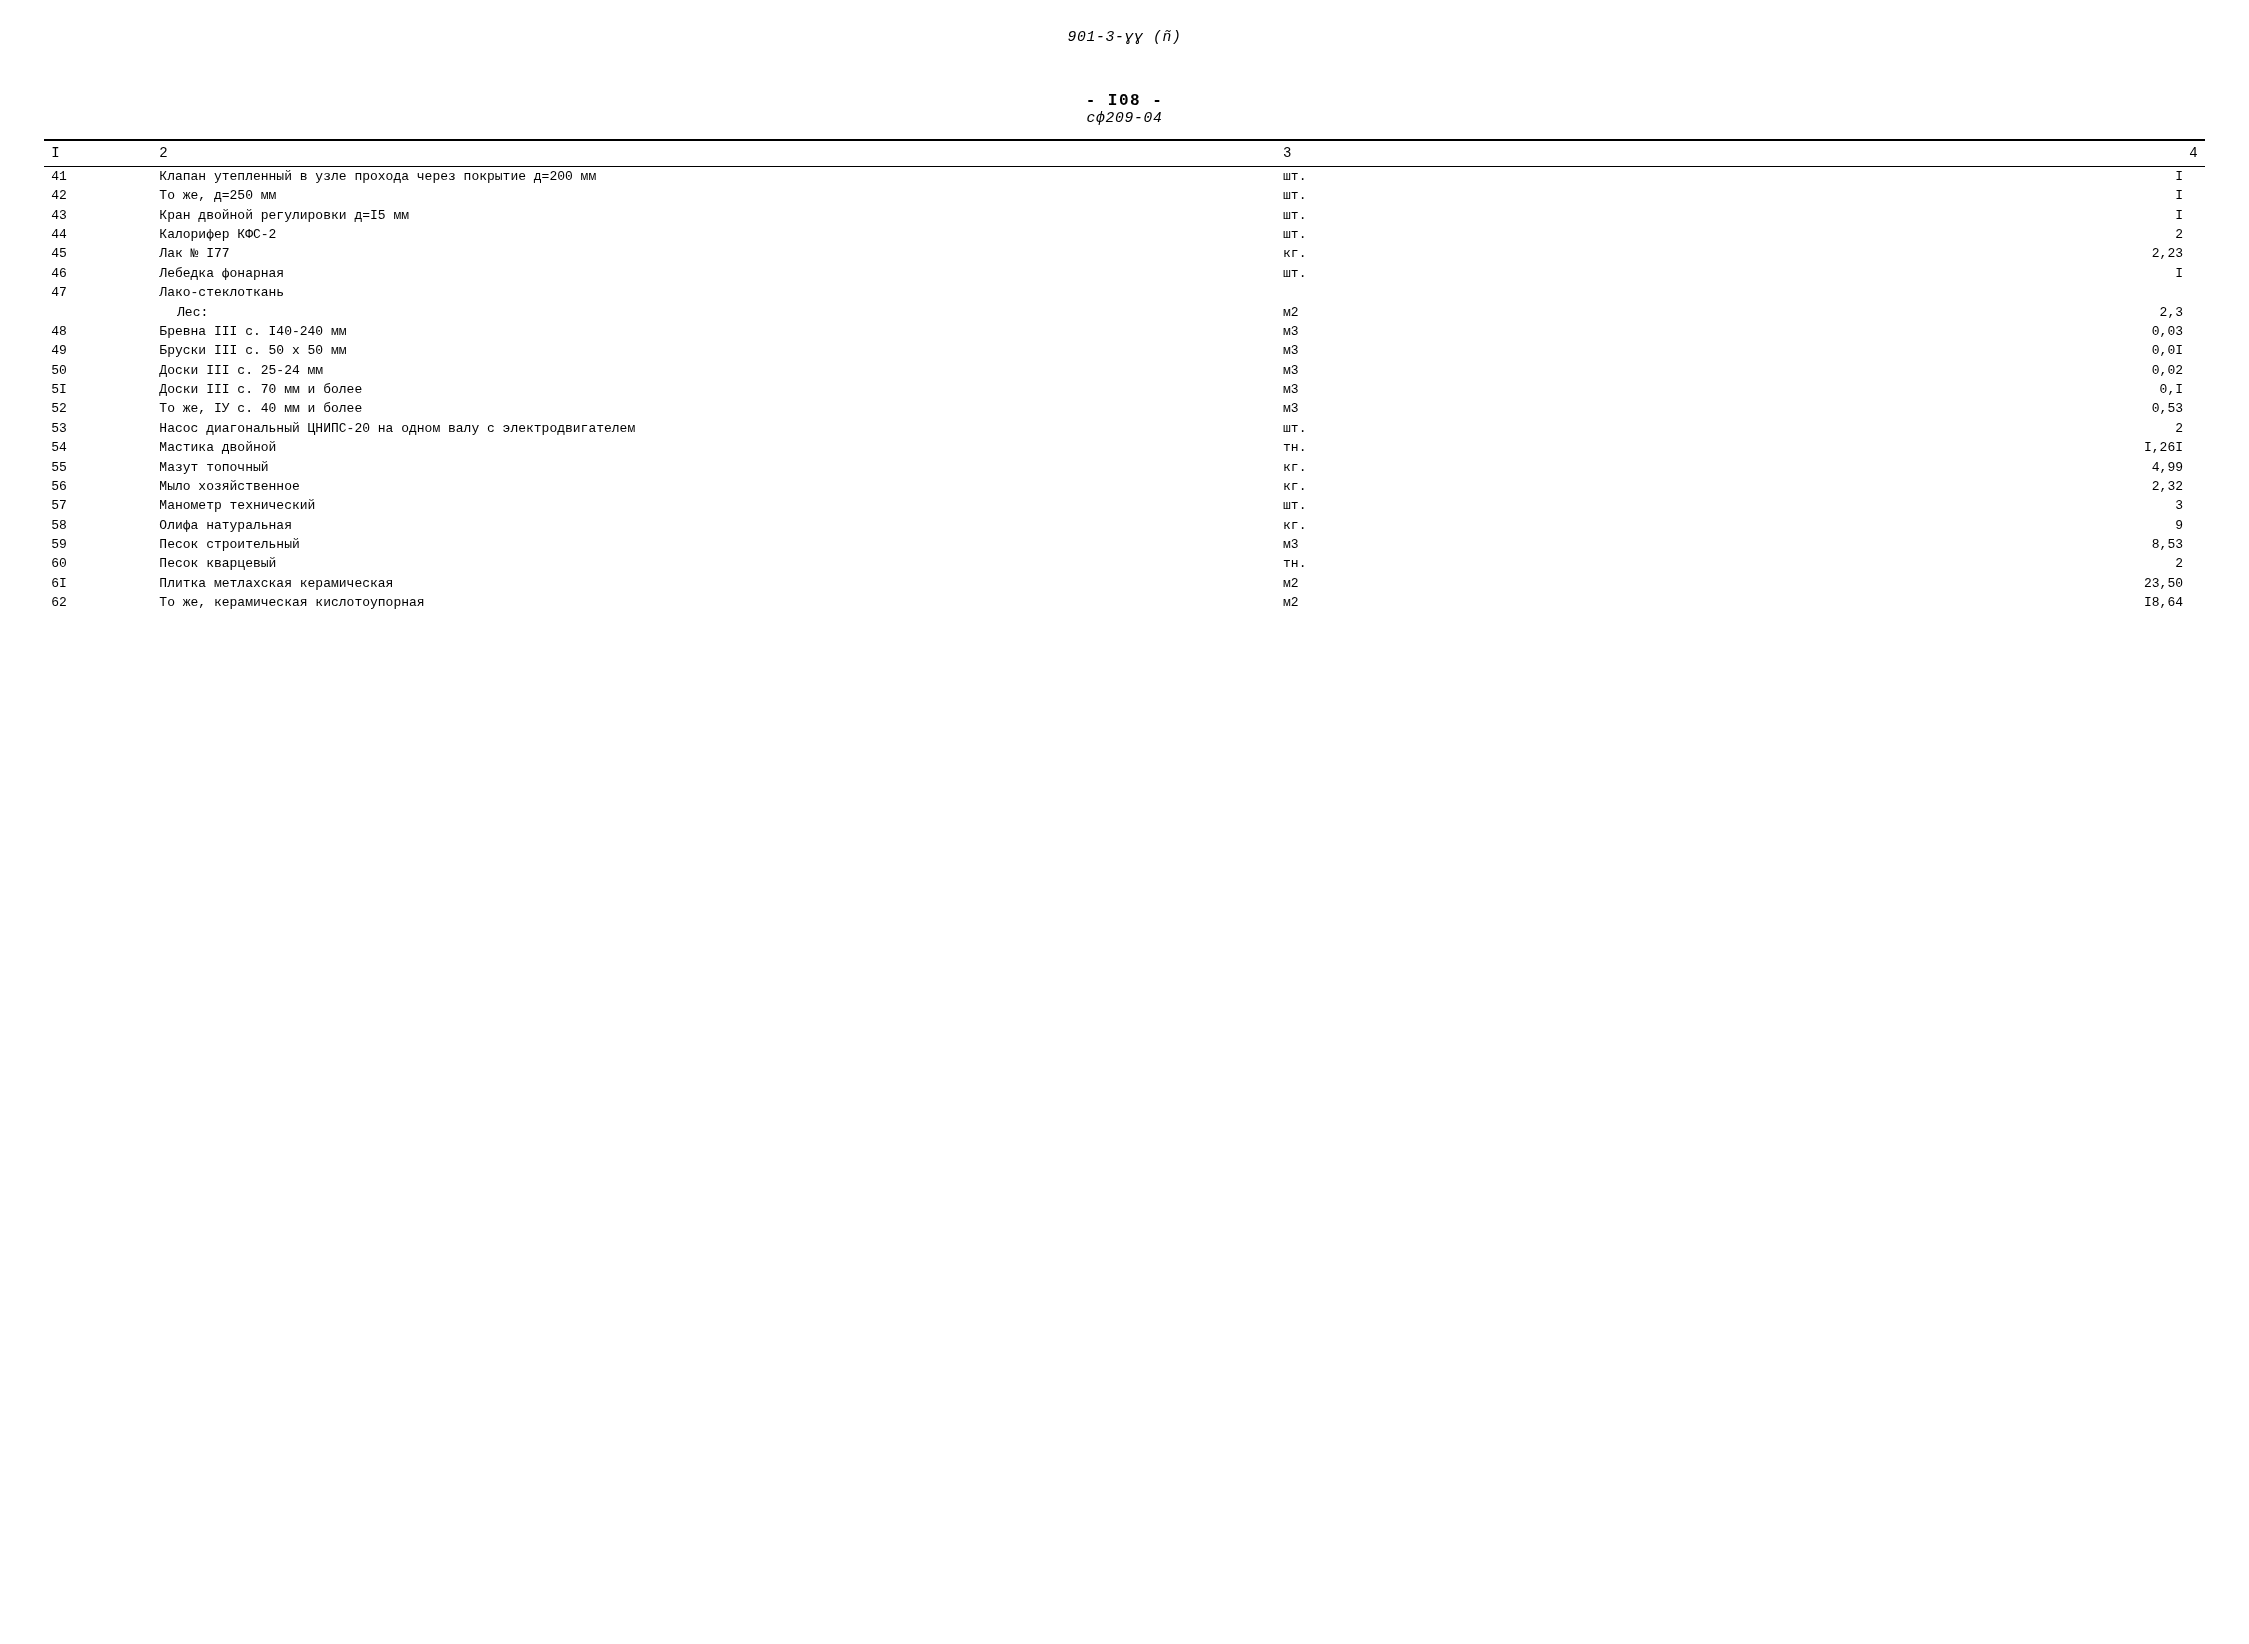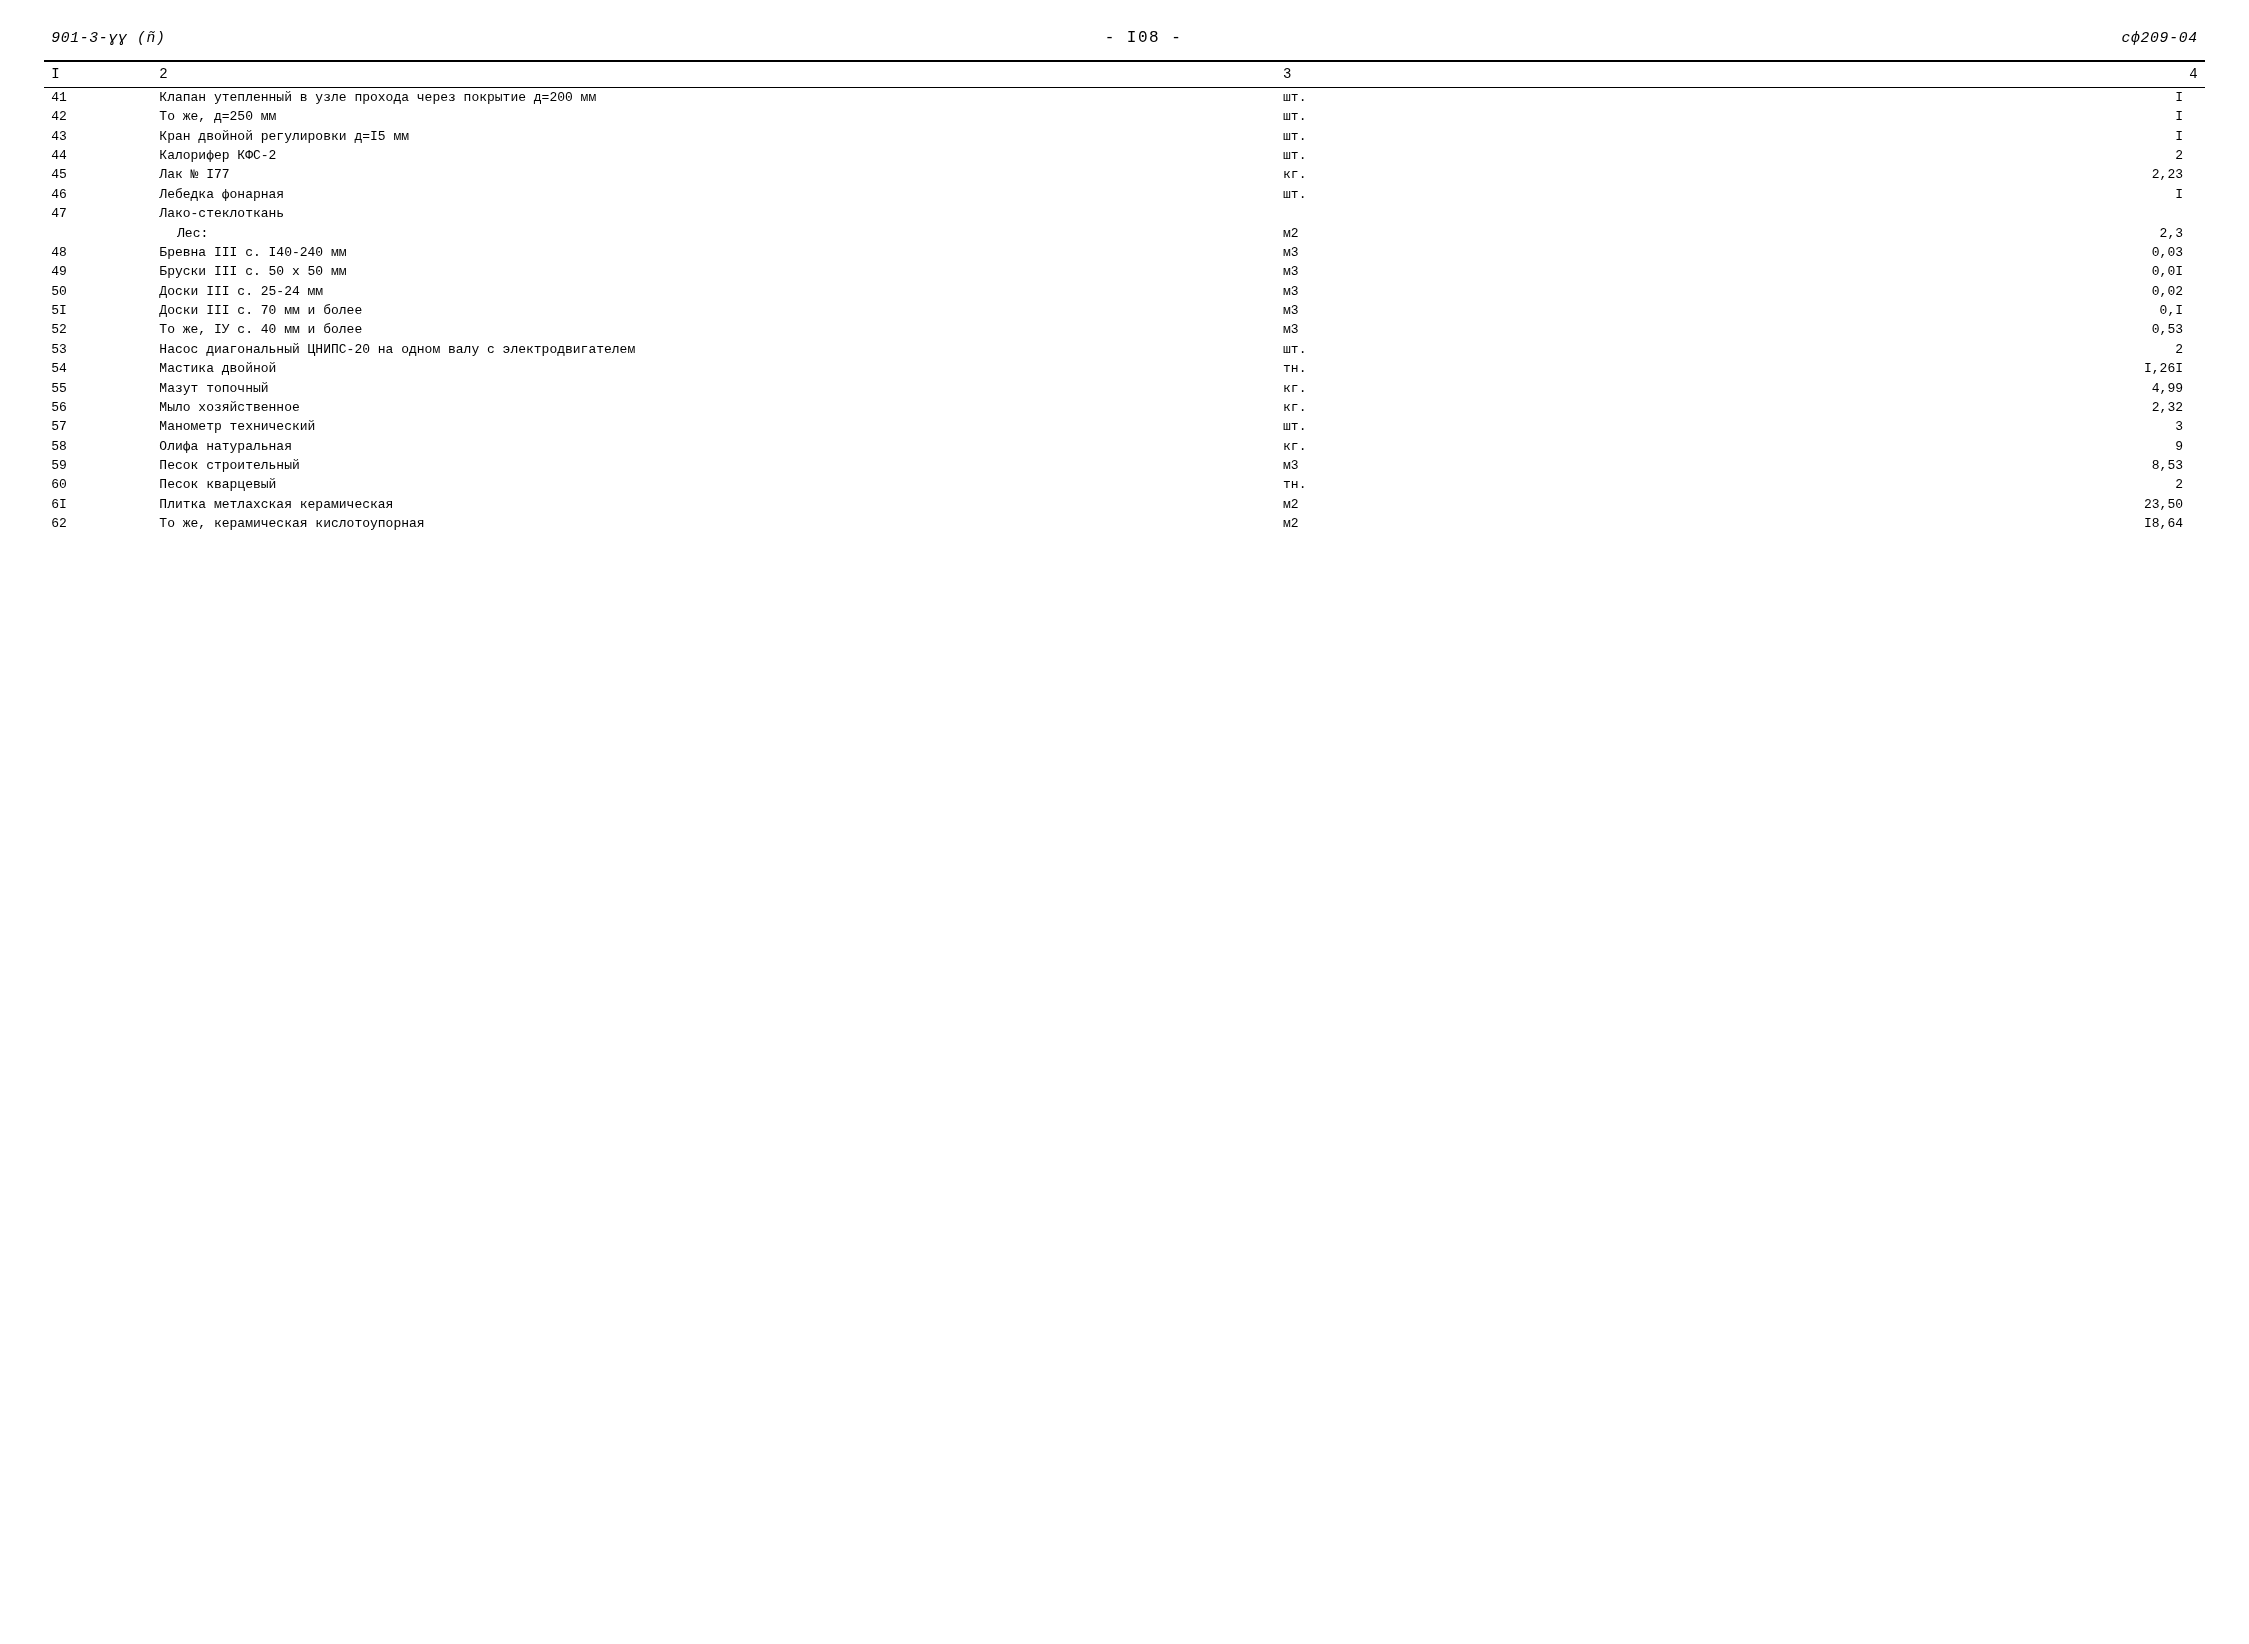--- a/index.html
+++ b/index.html
@@ -15,32 +15,34 @@
       color: #000000;
       padding: 29px 44px;
     }
 
     .page-header {
       display: flex;
       justify-content: space-between;
       align-items: center;
       margin-bottom: 13px;
       padding: 0 7.3px;
+      flex-direction: column;
     }
 
     .header-left {
       font-style: italic;
       font-size: 14.7px;
       letter-spacing: 0.7px;
     }
 
     .header-center {
       font-size: 16px;
-      font-weight: normal;
+      font-weight: bold;
       letter-spacing: 1.5px;
+      margin-top: 47px;
     }
 
     .header-right {
       font-style: italic;
       font-size: 14.7px;
       letter-spacing: 0.7px;
       font-family: Liberation Mono, monospace;
     }
 
     .table-container {

